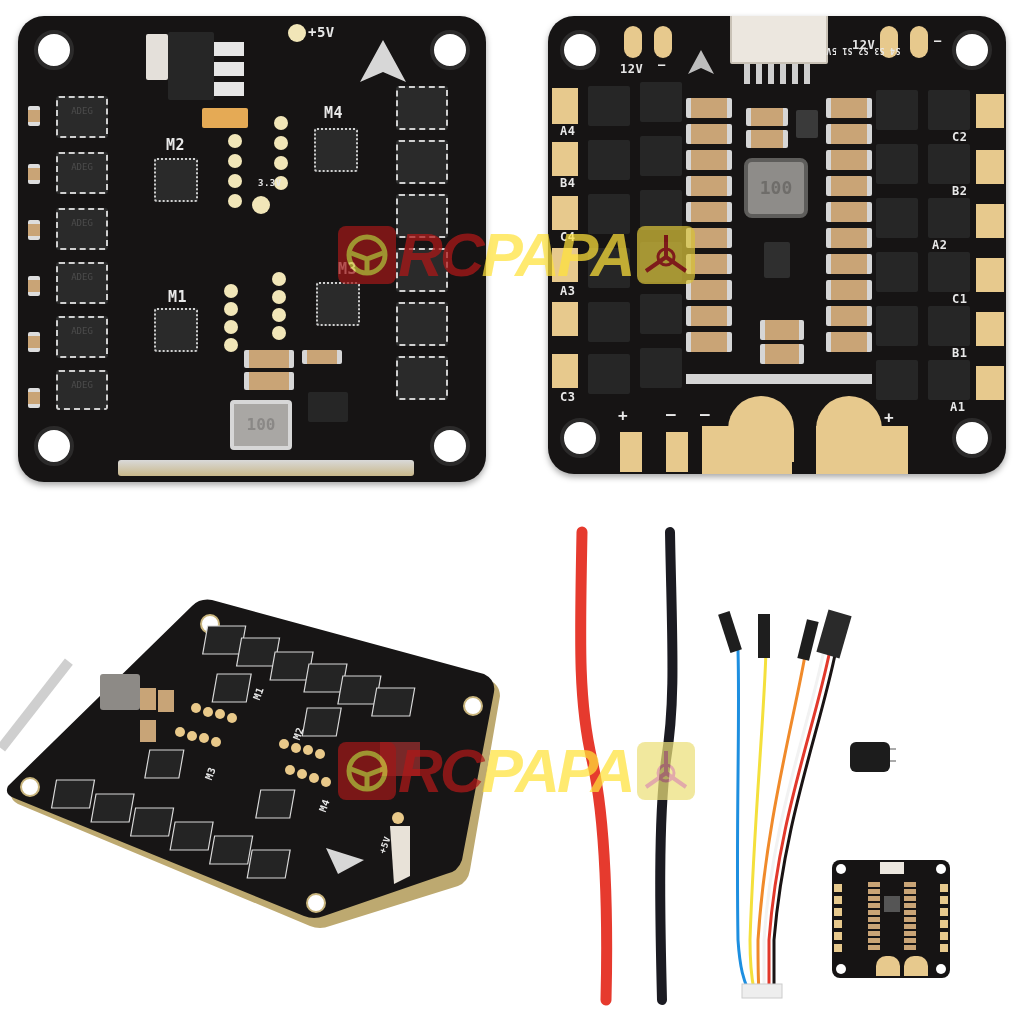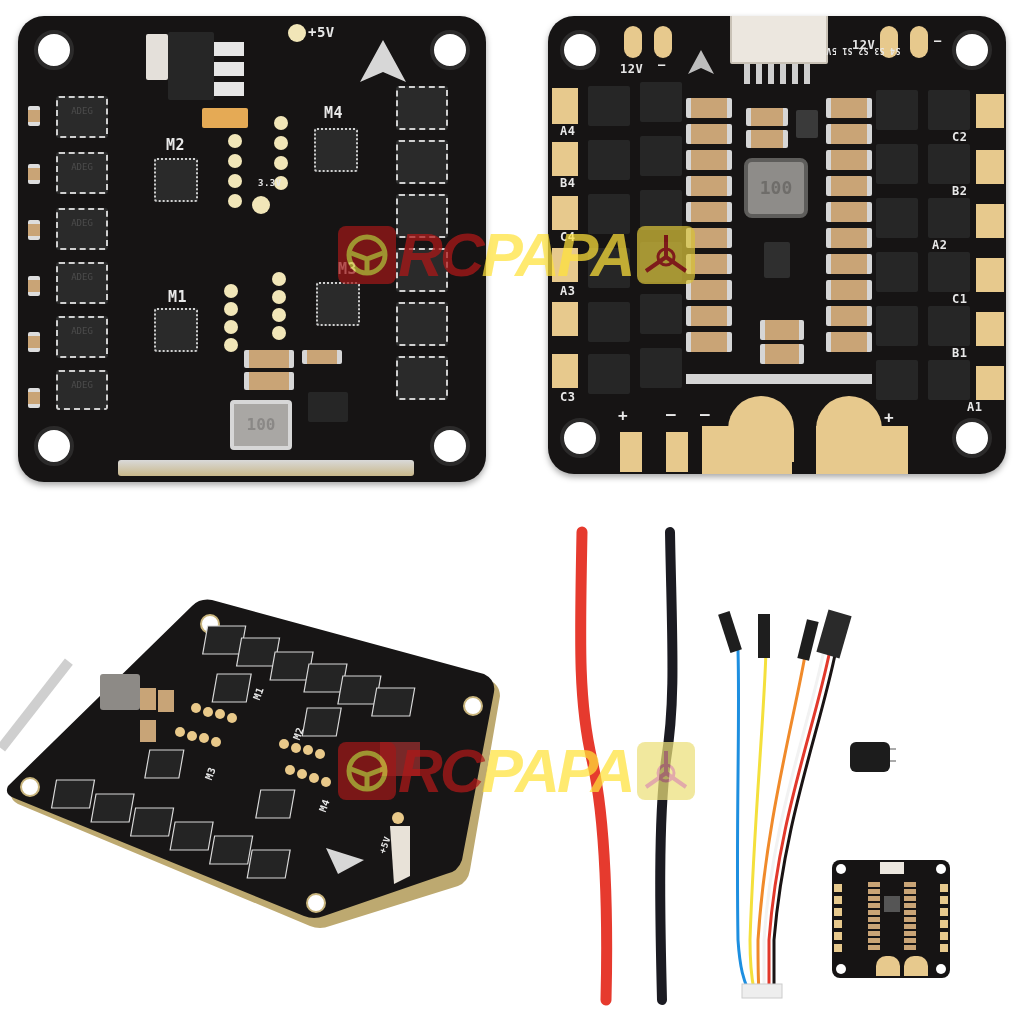--- a/index.html
+++ b/index.html
@@ -155,21 +155,21 @@
   <div class="silk" style="left:404px; top:114px;">C2</div>
   <div class="gold" style="left:428px; top:134px; width:28px; height:34px;"></div>
   <div class="silk" style="left:404px; top:168px;">B2</div>
   <div class="gold" style="left:428px; top:188px; width:28px; height:34px;"></div>
   <div class="silk" style="left:384px; top:222px;">A2</div>
   <div class="gold" style="left:428px; top:242px; width:28px; height:34px;"></div>
   <div class="silk" style="left:404px; top:276px;">C1</div>
   <div class="gold" style="left:428px; top:296px; width:28px; height:34px;"></div>
   <div class="silk" style="left:404px; top:330px;">B1</div>
   <div class="gold" style="left:428px; top:350px; width:28px; height:34px;"></div>
-  <div class="silk" style="left:402px; top:384px;margin-left:17px;">A1</div>
+  <div class="silk" style="left:402px; top:384px;">A1</div>
 
   <div class="chip-dark" style="left:40px; top:70px; width:42px; height:40px;"></div>
   <div class="chip-dark" style="left:92px; top:66px; width:42px; height:40px;"></div>
   <div class="chip-dark" style="left:40px; top:124px; width:42px; height:40px;"></div>
   <div class="chip-dark" style="left:92px; top:120px; width:42px; height:40px;"></div>
   <div class="chip-dark" style="left:40px; top:178px; width:42px; height:40px;"></div>
   <div class="chip-dark" style="left:92px; top:174px; width:42px; height:40px;"></div>
   <div class="chip-dark" style="left:40px; top:232px; width:42px; height:40px;"></div>
   <div class="chip-dark" style="left:92px; top:226px; width:42px; height:40px;"></div>
   <div class="chip-dark" style="left:40px; top:286px; width:42px; height:40px;"></div>

